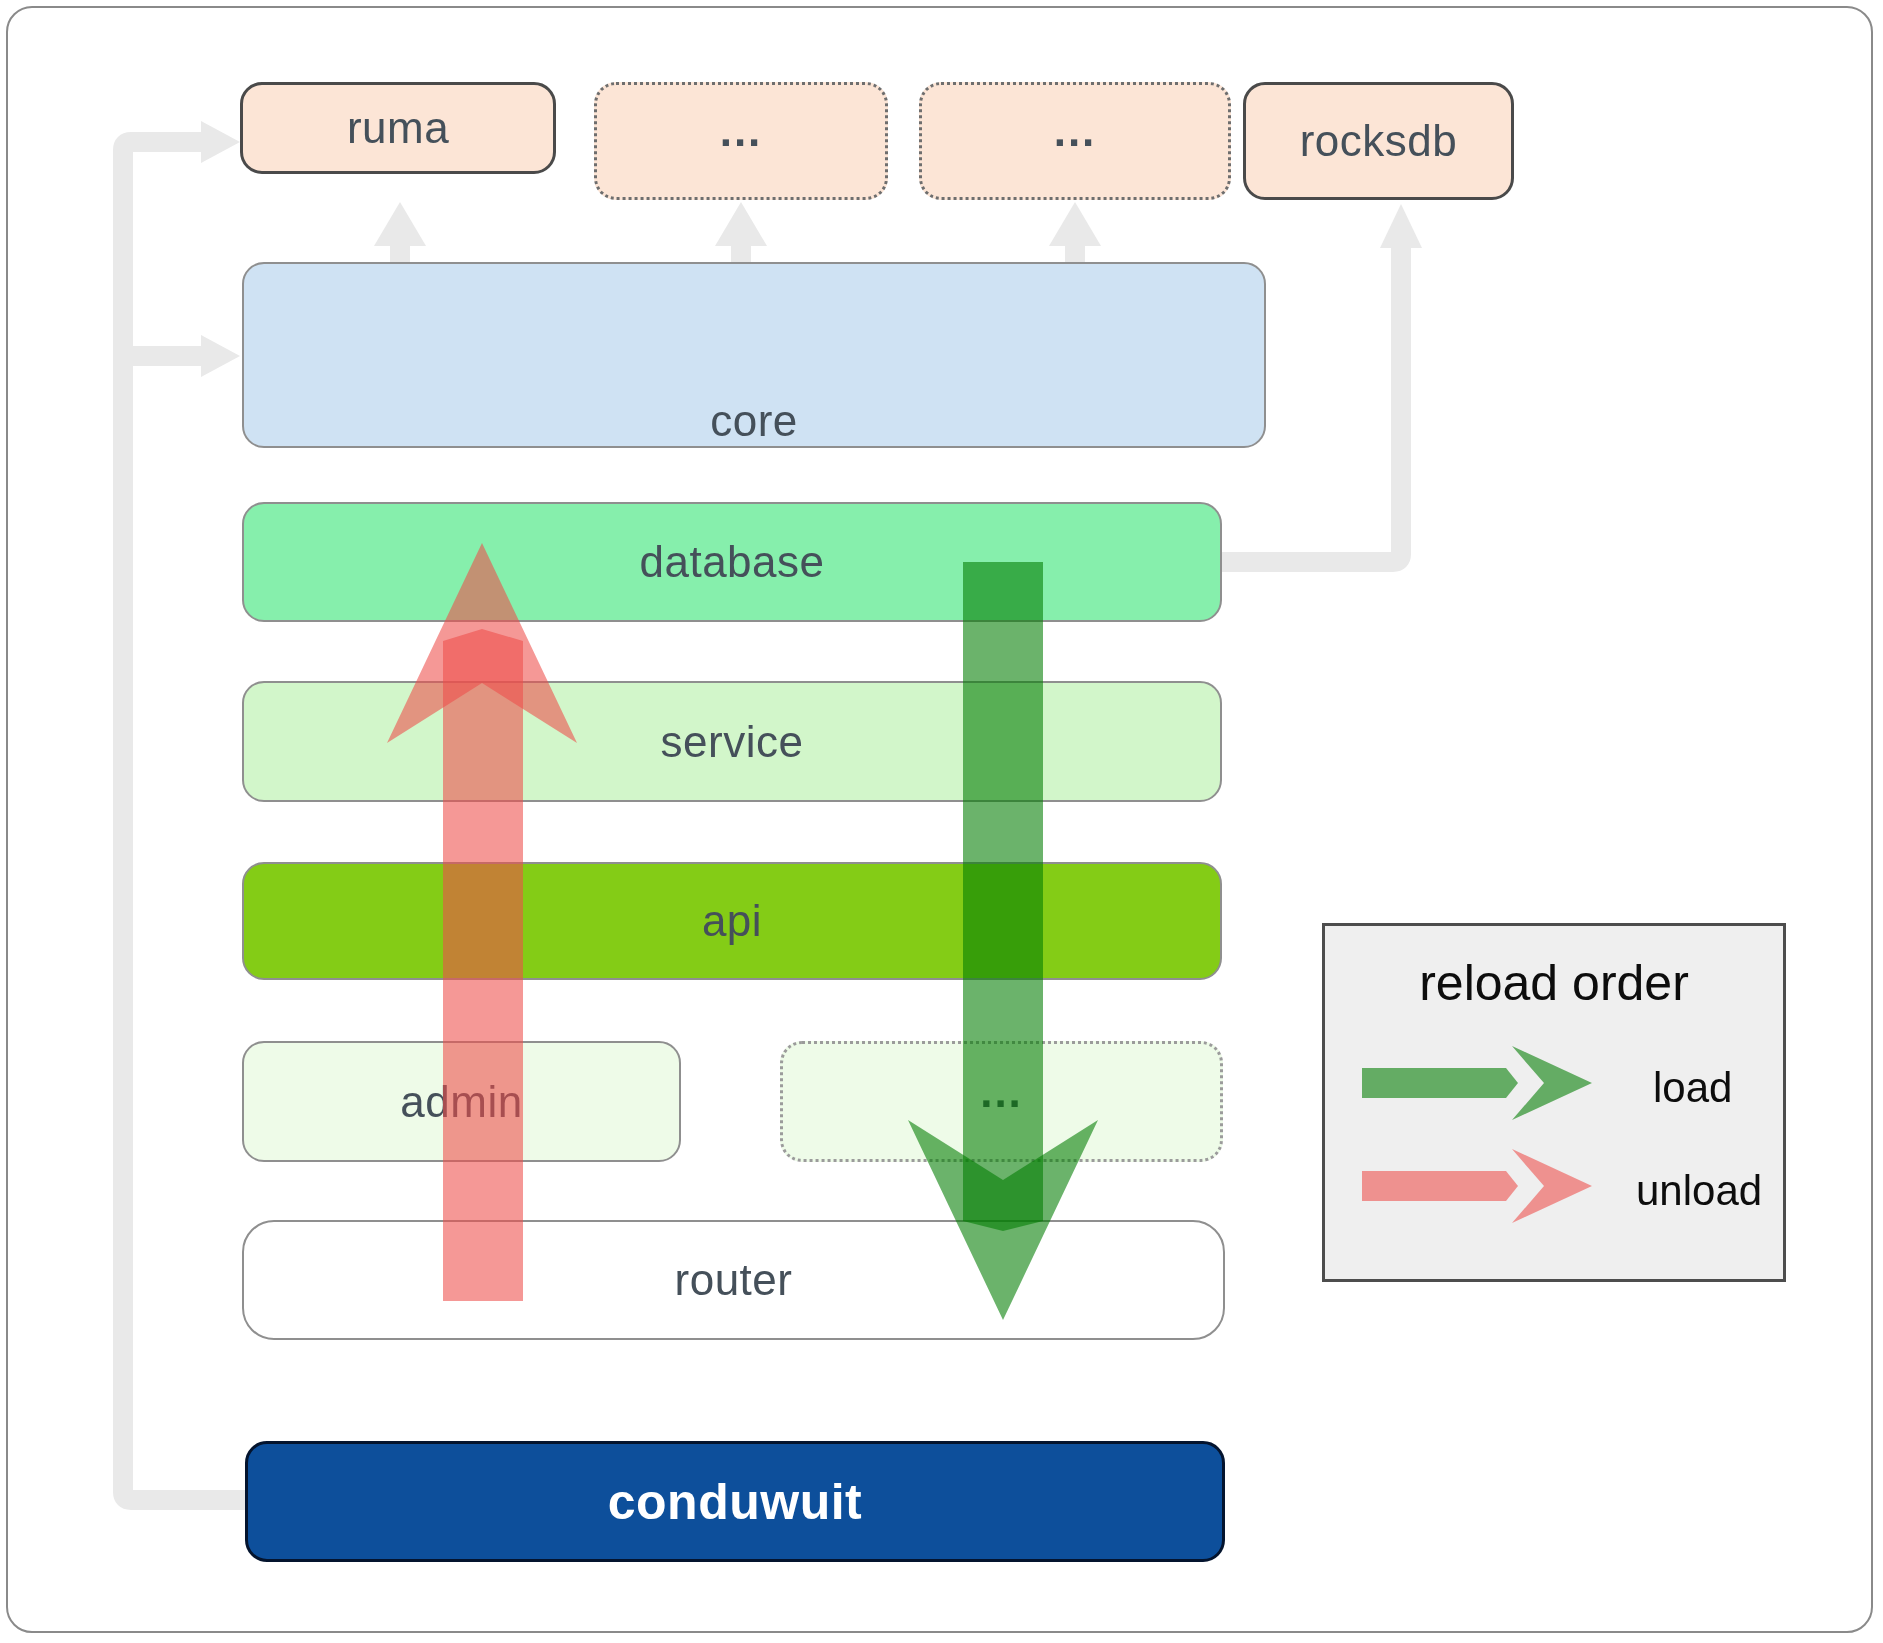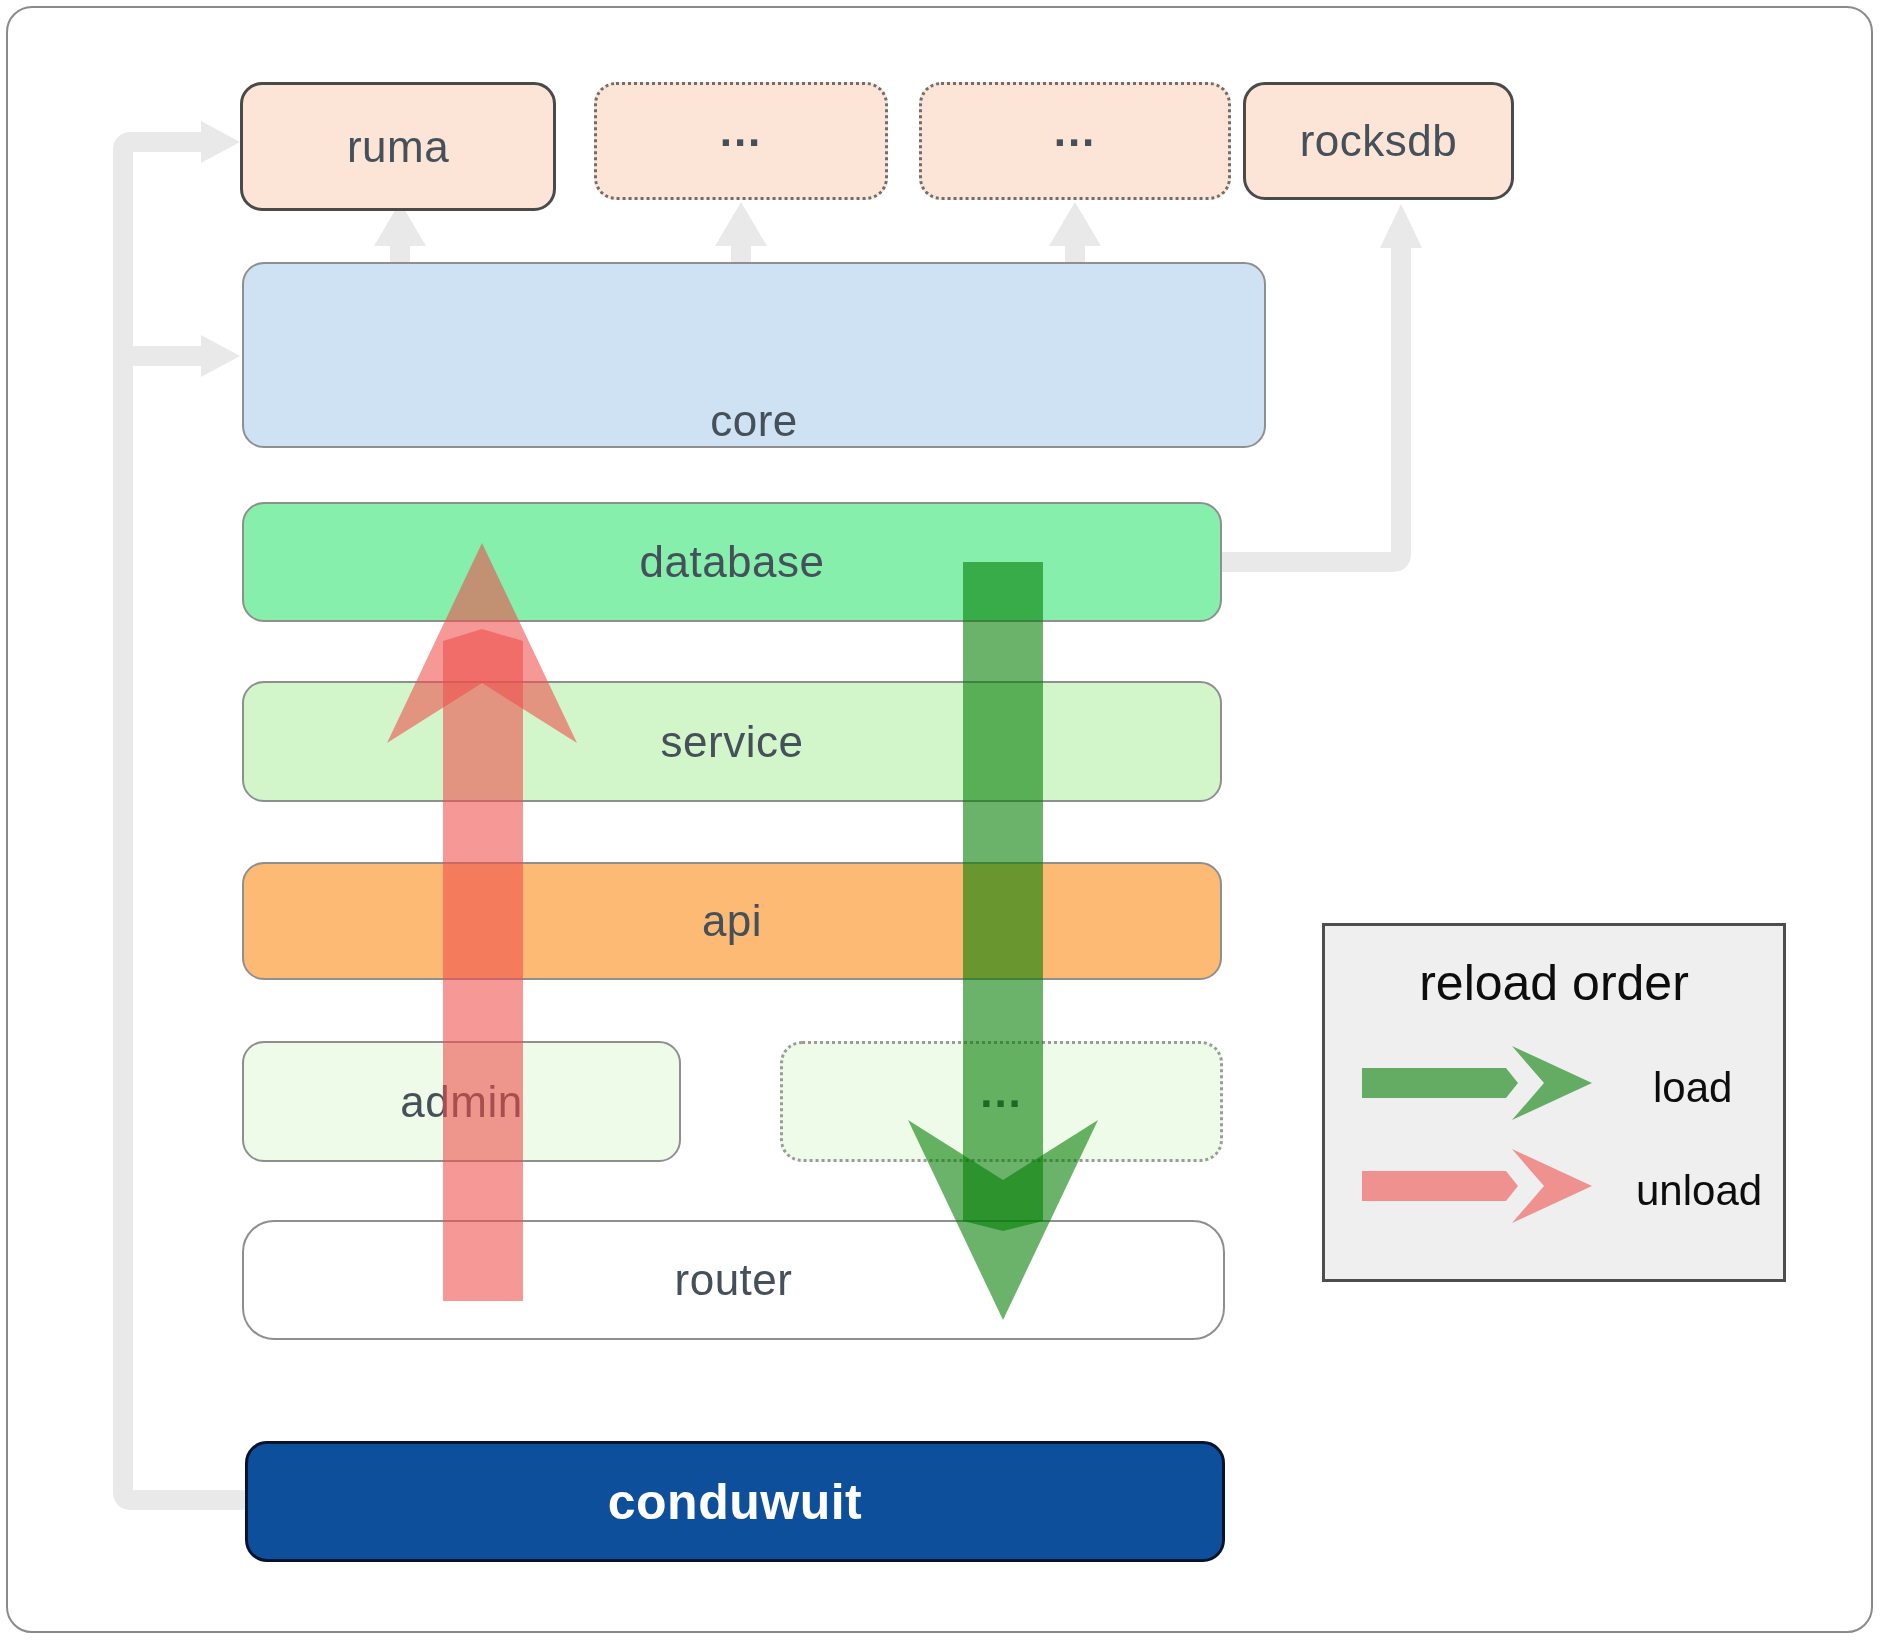--- a/index.html
+++ b/index.html
@@ -11,21 +11,21 @@
   #connectors{z-index:1;}
   #overlay{z-index:3;}
   .node{position:absolute;z-index:2;box-sizing:border-box;display:flex;align-items:center;justify-content:center;
         border-radius:22px;font-size:44px;color:#45505a;letter-spacing:0.5px;}
   .solid-dark{border:3px solid #4a4a4a;}
   .dotted-dark{border:3px dotted #6e6e6e;}
   .soft{border:2.5px solid #8f8f8f;}
   .dotted-soft{border:3px dotted #9b9b9b;}
   .dots-label{font-weight:700;transform:translateY(-10px);letter-spacing:2px;}
   
-  #n-ruma{left:240px;top:82px;width:316px;height:129px;}
+  #n-ruma{left:240px;top:82px;width:316px;height:92px;}
   #n-etop1{left:594px;top:82px;width:294px;height:118px;}
   #n-etop2{left:919px;top:82px;width:312px;height:118px;}
   #n-rocksdb{left:1243px;top:82px;width:271px;height:118px;}
   #n-core{left:242px;top:262px;width:1024px;height:186px;align-items:flex-end;}
   #n-database{left:242px;top:502px;width:980px;height:120px;}
   #n-service{left:242px;top:681px;width:980px;height:121px;}
   #n-api{left:242px;top:862px;width:980px;height:118px;}
   #n-admin{left:242px;top:1041px;width:439px;height:121px;}
   #n-eadmin{left:780px;top:1041px;width:443px;height:121px;}
   #n-router{left:242px;top:1220px;width:983px;height:120px;border-radius:32px;}
@@ -79,21 +79,21 @@
 
   <div class="node soft" id="n-core" style="background-color: rgb(207, 226, 243);">
     <span>core</span>
   </div>
   <div class="node soft" id="n-database" style="background-color: #86efac;">
     <span>database</span>
   </div>
   <div class="node soft" id="n-service" style="background-color: rgb(210, 246, 202);">
     <span>service</span>
   </div>
-  <div class="node soft" id="n-api" style="background-color: #fdba74;">
+  <div class="node soft" id="n-api" style="background-color: #84cc16;">
     <span>api</span>
   </div>
   <div class="node soft" id="n-admin" style="background-color: rgb(238, 251, 232);">
     <span>admin</span>
   </div>
   <div class="node dotted-soft" id="n-eadmin" style="background-color: rgb(238, 251, 232);">
     <span class="dots-label">...</span>
   </div>
   <div class="node soft" id="n-router" style="background-color: rgb(255, 255, 255);">
     <span>router</span>

